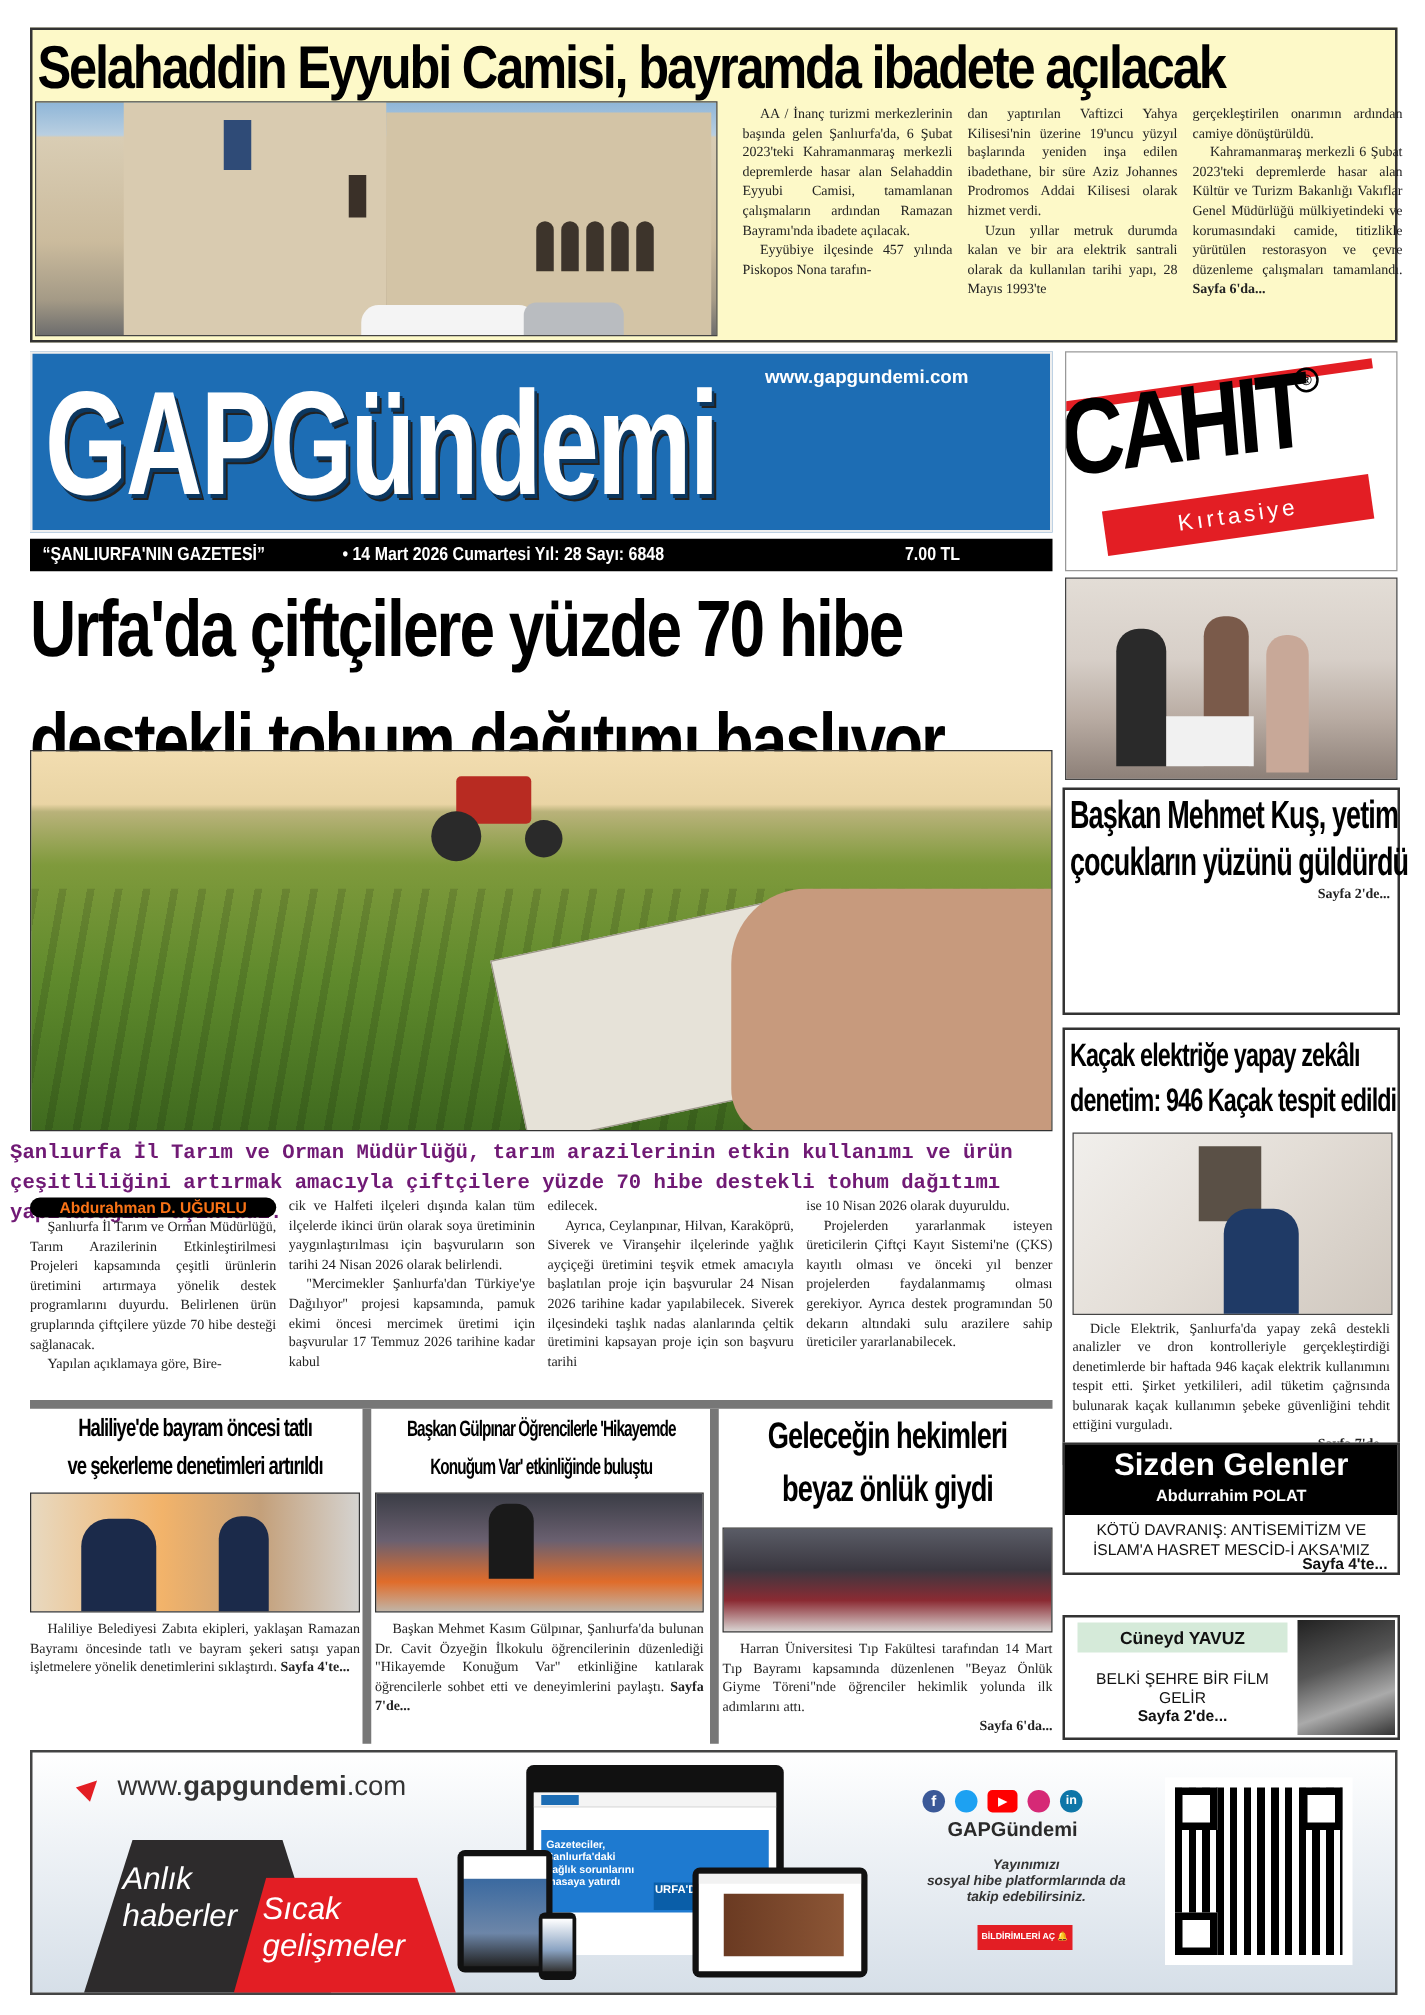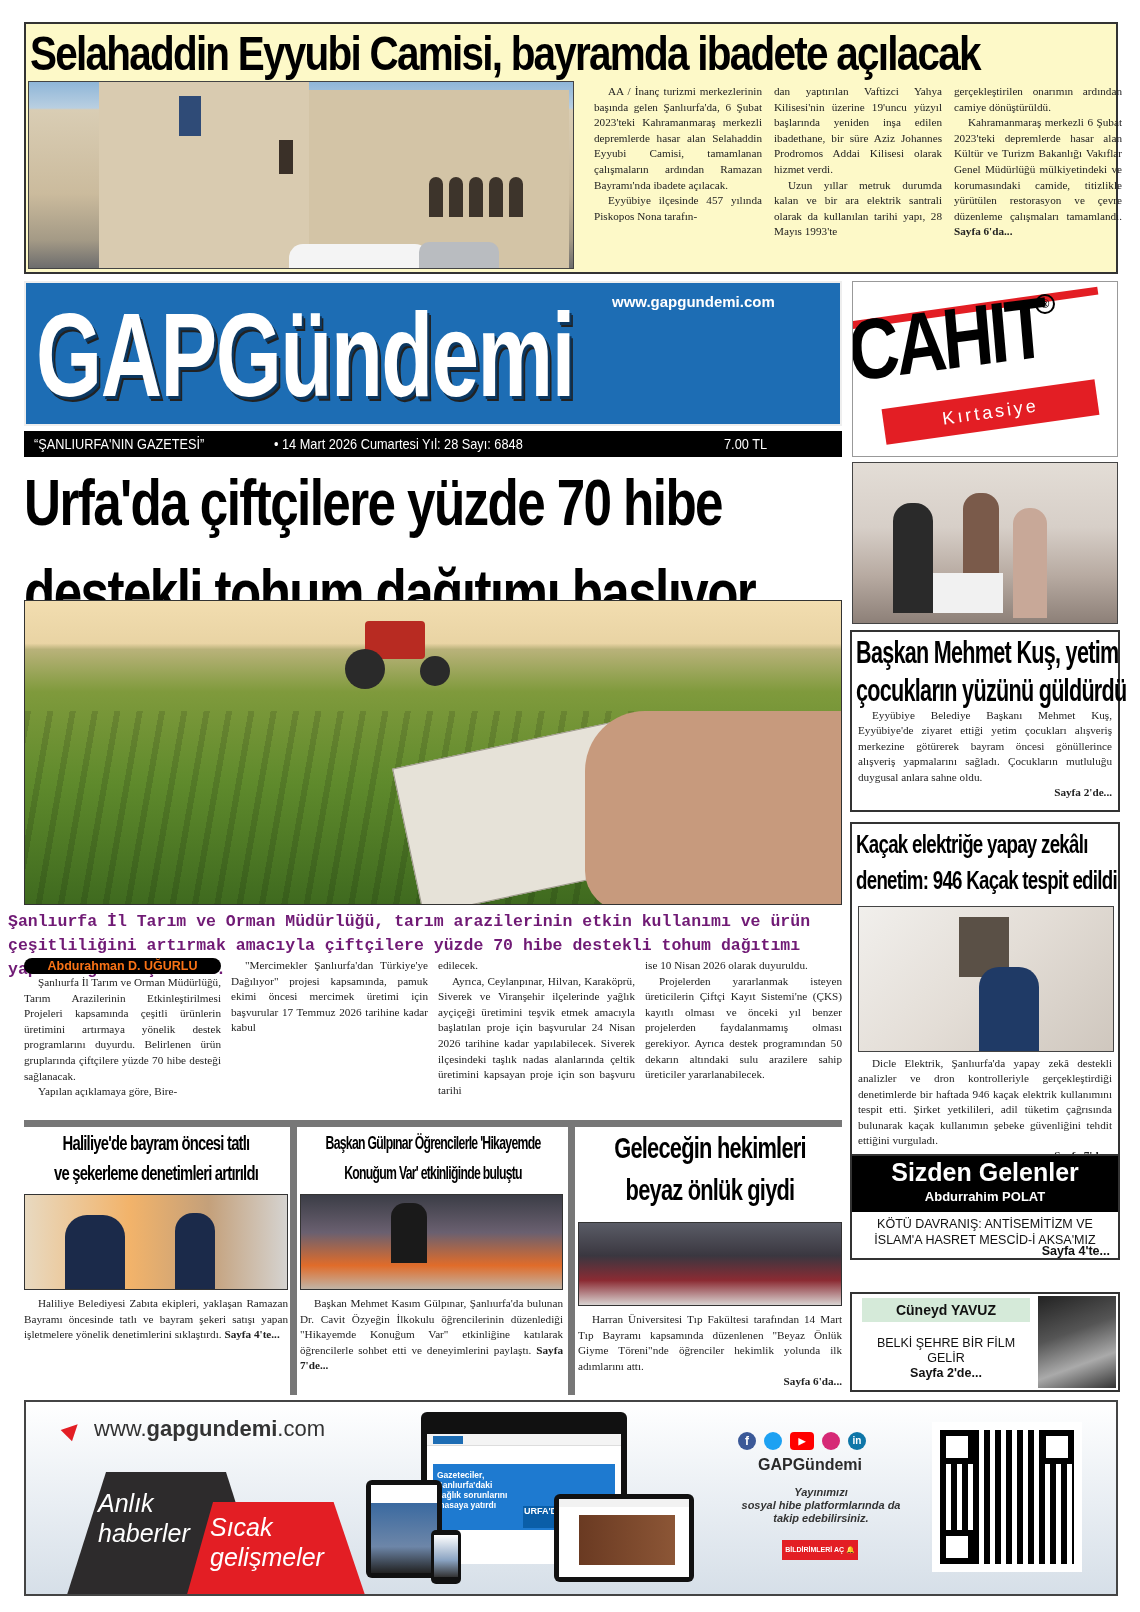--- a/index.html
+++ b/index.html
@@ -14,21 +14,21 @@
   #top-story { left: 24px; top: 22px; width: 1094px; height: 252px; background: #fdf9c8; border: 2px solid #333; }
   #top-headline { left: 4px; top: 2px; font-size: 46px; line-height: 52px; transform: scale(0.88, 1.05); letter-spacing: -2px; color: #000; }
   #top-photo { left: 2px; top: 57px; width: 546px; height: 188px; background: linear-gradient(180deg, #8fb6d8 0%, #b9cfe1 14%, #d9cdb4 15%, #cbbb9d 60%, #a49a86 85%, #6d6d6d 100%); border: 1px solid #444; overflow: hidden; }
   #top-cols { left: 568px; top: 60px; width: 528px; display: flex; gap: 12px; justify-content: center; }
   #top-cols .col { width: 168px; }
 
   
   #masthead { left: 24px; top: 281px; width: 818px; height: 145px; background: #1d6db4; border: 2px solid #eee; overflow: hidden; }
   #mast-title { left: 10px; top: 4px; font-family: "Liberation Sans", sans-serif; font-weight: bold; font-size: 118px; line-height: 136px; color: #fff; transform: scale(0.72, 1.0); transform-origin: left top; letter-spacing: -2px; text-shadow: 3px 3px 0 #0b3760, 5px 5px 0 #222; white-space: nowrap; }
   #mast-url { left: 586px; top: 10px; font-family: "Liberation Sans", sans-serif; font-weight: bold; font-size: 15px; color: #fff; }
-  #info-bar { left: 24px; top: 431px; width: 818px; height: 26px; background: #000; color: #fff; font-family: "Liberation Sans", sans-serif; font-weight: normal; font-size: 15px; line-height: 26px; }
+  #info-bar { left: 24px; top: 431px; width: 818px; height: 26px; background: #000; color: #fff; font-family: "Liberation Sans", sans-serif; font-weight: bold; font-size: 15px; line-height: 26px; }
   #info-bar span { position: absolute; top: 0; white-space: nowrap; transform: scaleX(0.85); transform-origin: left center; }
 
   
   #cahit-ad { left: 852px; top: 281px; width: 266px; height: 176px; background: #fff; border: 1px solid #999; overflow: hidden; }
   .cahit-red { position: absolute; background: #e31e24; transform: rotate(-8deg); }
 
   
   #main-headline { left: 24px; top: 458px; font-size: 64px; line-height: 90px; transform: scale(0.8, 1.0); letter-spacing: -2px; color: #000; }
   #main-photo { left: 24px; top: 600px; width: 818px; height: 305px; border: 1px solid #333; overflow: hidden;
     background: linear-gradient(180deg, #f2ddb0 0%, #e9d4a4 14%, #b9b27a 16%, #7f9a3c 30%, #5f8a2c 60%, #3f6a1f 100%); }
@@ -129,20 +129,21 @@
   <div class="abs" style="left:560px;top:110px;width:260px;height:200px;background:#c79a7d;border-radius:60px 0 0 40px;"></div>
 </div>
 <div id="main-lede" class="abs">Şanlıurfa İl Tarım ve Orman Müdürlüğü, tarım arazilerinin etkin kullanımı ve ürün çeşitliliğini artırmak amacıyla çiftçilere yüzde 70 hibe destekli tohum dağıtımı yapılacağını açıkladı.</div>
 <div id="main-body" class="abs">
   <div class="col body-text">
     <span id="byline">Abdurahman D. UĞURLU</span>
     <p>Şanlıurfa İl Tarım ve Orman Müdürlüğü, Tarım Arazilerinin Etkinleştirilmesi Projeleri kapsamında çeşitli ürünlerin üretimini artırmaya yönelik destek programlarını duyurdu. Belirlenen ürün gruplarında çiftçilere yüzde 70 hibe desteği sağlanacak.</p>
     <p>Yapılan açıklamaya göre, Bire-</p>
   </div>
   <div class="col body-text">
+    <p style="text-indent:0">cik ve Halfeti ilçeleri dışında kalan tüm ilçelerde ikinci ürün olarak soya üretiminin yaygınlaştırılması için başvuruların son tarihi 24 Nisan 2026 olarak belirlendi.</p>
     <p>"Mercimekler Şanlıurfa'dan Türkiye'ye Dağılıyor" projesi kapsamında, pamuk ekimi öncesi mercimek üretimi için başvurular 17 Temmuz 2026 tarihine kadar kabul</p>
   </div>
   <div class="col body-text">
     <p style="text-indent:0">edilecek.</p>
     <p>Ayrıca, Ceylanpınar, Hilvan, Karaköprü, Siverek ve Viranşehir ilçelerinde yağlık ayçiçeği üretimini teşvik etmek amacıyla başlatılan proje için başvurular 24 Nisan 2026 tarihine kadar yapılabilecek. Siverek ilçesindeki taşlık nadas alanlarında çeltik üretimini kapsayan proje için son başvuru tarihi</p>
   </div>
   <div class="col body-text">
     <p style="text-indent:0">ise 10 Nisan 2026 olarak duyuruldu.</p>
     <p>Projelerden yararlanmak isteyen üreticilerin Çiftçi Kayıt Sistemi'ne (ÇKS) kayıtlı olması ve önceki yıl benzer projelerden faydalanmamış olması gerekiyor. Ayrıca destek programından 50 dekarın altındaki sulu arazilere sahip üreticiler yararlanabilecek.</p>
   </div>
@@ -154,21 +155,20 @@
   <div class="abs" style="left:160px;top:45px;width:34px;height:110px;background:#c8a898;border-radius:16px 16px 0 0;"></div>
   <div class="abs" style="left:80px;top:110px;width:70px;height:40px;background:#f1f1f1;"></div>
 </div>
 
 <div id="kus-box" class="abs side-box">
   <div class="abs side-head" style="left:4px;top:2px;font-size:30px;line-height:36px;transform:scale(0.72,1.05);">
     <div>Başkan Mehmet Kuş, yetim</div>
     <div>çocukların yüzünü güldürdü</div>
   </div>
   <div class="abs body-text" style="left:6px;top:76px;width:254px;font-size:11.2px;line-height:15.4px;">
-    <p>Eyyübiye Belediye Başkanı Mehmet Kuş, Eyyübiye'de ziyaret ettiği yetim çocukları alışveriş merkezine götürerek bayram öncesi gönüllerince alışveriş yapmalarını sağladı. Çocukların mutluluğu duygusal anlara sahne oldu.</p>
     <div style="text-align:right;" class="more">Sayfa 2'de...</div>
   </div>
 </div>
 
 <div id="elec-box" class="abs side-box">
   <div class="abs side-head" style="left:4px;top:2px;font-size:26px;line-height:36px;transform:scale(0.72,1.0);">
     <div>Kaçak elektriğe yapay zekâlı</div>
     <div>denetim: 946 Kaçak tespit edildi</div>
   </div>
   <div id="elec-photo" class="abs">

